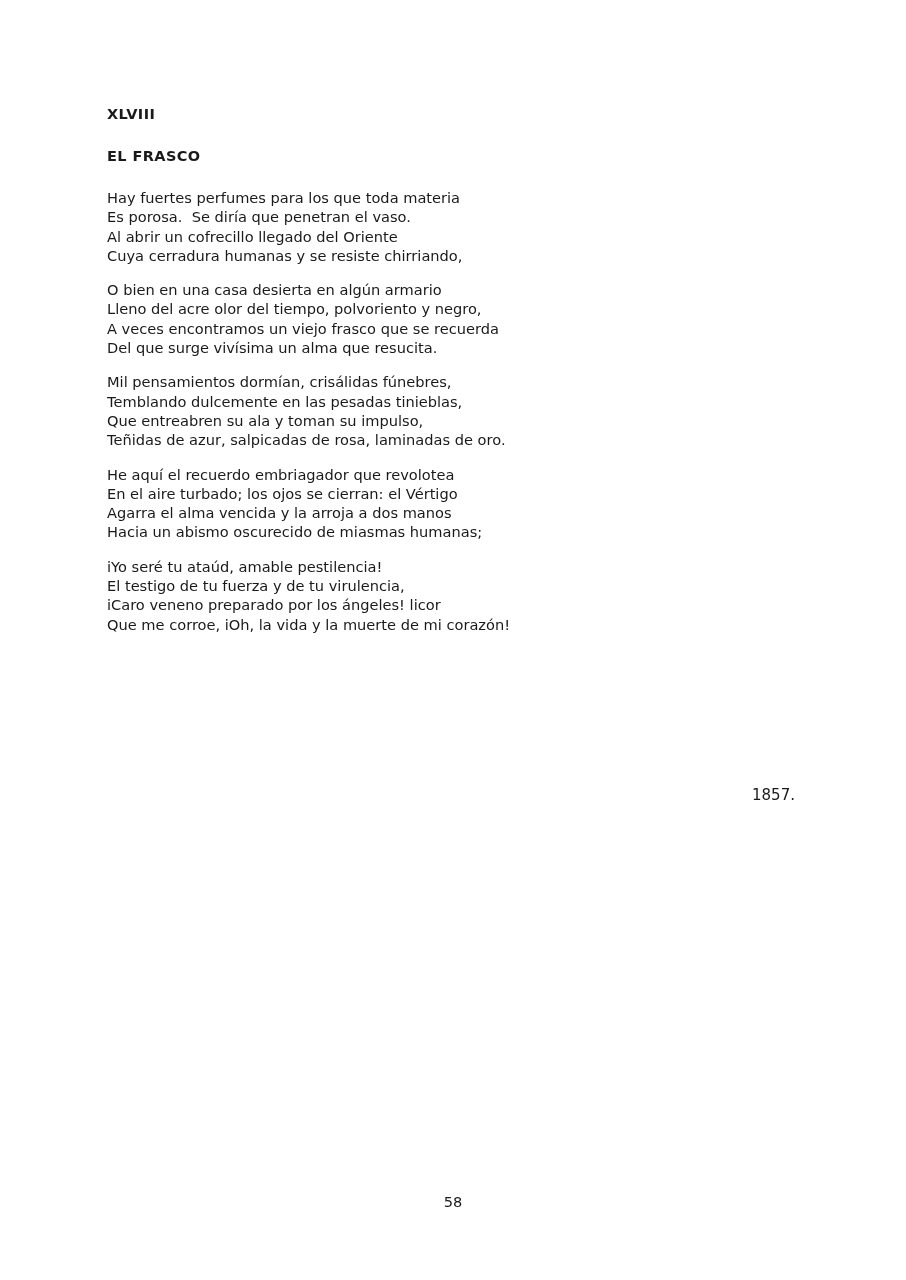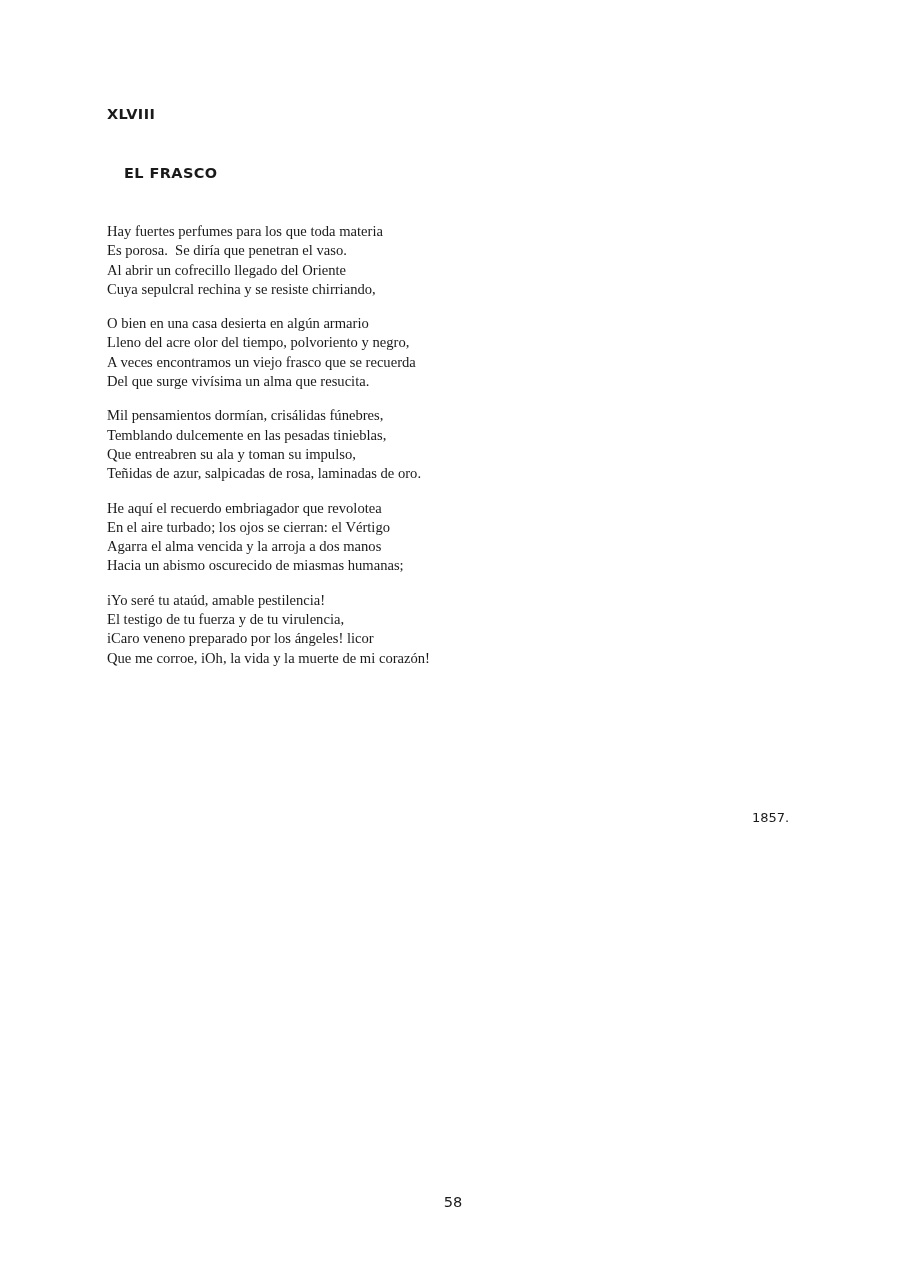--- a/index.html
+++ b/index.html
@@ -33,46 +33,45 @@
     font-weight: bold;
     letter-spacing: 0.4px;
     line-height: 19px;
     margin: 0;
   }
   .poem-title {
     font-size: 14.5px;
     font-weight: bold;
     letter-spacing: 0.4px;
     line-height: 19px;
-    margin: 17px;
+    margin: 0;
     padding-top: 23px;
   }
   .stanzas {
     padding-top: 22px;
   }
   .stanza {
     margin: 0;
     padding: 0;
     font-size: 14.6px;
     line-height: 19.3px;
     white-space: pre-wrap;
   }
   .stanza + .stanza {
     margin-top: 15px;
   }
   .verse {
     display: block;
     white-space: pre;
-    font-family: Liberation Serif, serif;
   }
   .date-wrap {
     position: absolute;
     left: 752px;
-    top: 808px;
-    font-size: 13px;
+    top: 786px;
+    font-size: 15px;
     line-height: 19.3px;
   }
   .page-number {
     position: absolute;
     left: 0;
     top: 1192px;
     width: 906px;
     text-align: center;
     font-size: 14.6px;
     line-height: 19.3px;
@@ -83,21 +82,21 @@
 
 <div class="page">
 
   <div class="content">
 
     <div class="poem-number">XLVIII</div>
 
     <div class="poem-title">EL FRASCO</div>
 
     <div class="stanzas">
-        <div class="stanza"><span class="verse">Hay fuertes perfumes para los que toda materia</span><span class="verse">Es porosa.  Se diría que penetran el vaso.</span><span class="verse">Al abrir un cofrecillo llegado del Oriente</span><span class="verse">Cuya sepulcral rechina y se resiste chirriando,</span></div>
+        <div class="stanza"><span class="verse">Hay fuertes perfumes para los que toda materia</span><span class="verse">Es porosa.  Se diría que penetran el vaso.</span><span class="verse">Al abrir un cofrecillo llegado del Oriente</span><span class="verse">Cuya cerradura humanas y se resiste chirriando,</span></div>
         <div class="stanza"><span class="verse">O bien en una casa desierta en algún armario</span><span class="verse">Lleno del acre olor del tiempo, polvoriento y negro,</span><span class="verse">A veces encontramos un viejo frasco que se recuerda</span><span class="verse">Del que surge vivísima un alma que resucita.</span></div>
         <div class="stanza"><span class="verse">Mil pensamientos dormían, crisálidas fúnebres,</span><span class="verse">Temblando dulcemente en las pesadas tinieblas,</span><span class="verse">Que entreabren su ala y toman su impulso,</span><span class="verse">Teñidas de azur, salpicadas de rosa, laminadas de oro.</span></div>
         <div class="stanza"><span class="verse">He aquí el recuerdo embriagador que revolotea</span><span class="verse">En el aire turbado; los ojos se cierran: el Vértigo</span><span class="verse">Agarra el alma vencida y la arroja a dos manos</span><span class="verse">Hacia un abismo oscurecido de miasmas humanas;</span></div>
         <div class="stanza"><span class="verse">iYo seré tu ataúd, amable pestilencia!</span><span class="verse">El testigo de tu fuerza y de tu virulencia,</span><span class="verse">iCaro veneno preparado por los ángeles! licor</span><span class="verse">Que me corroe, iOh, la vida y la muerte de mi corazón!</span></div>
       </div>
 
   </div>
 
   <div class="date-wrap">1857.</div>
 

